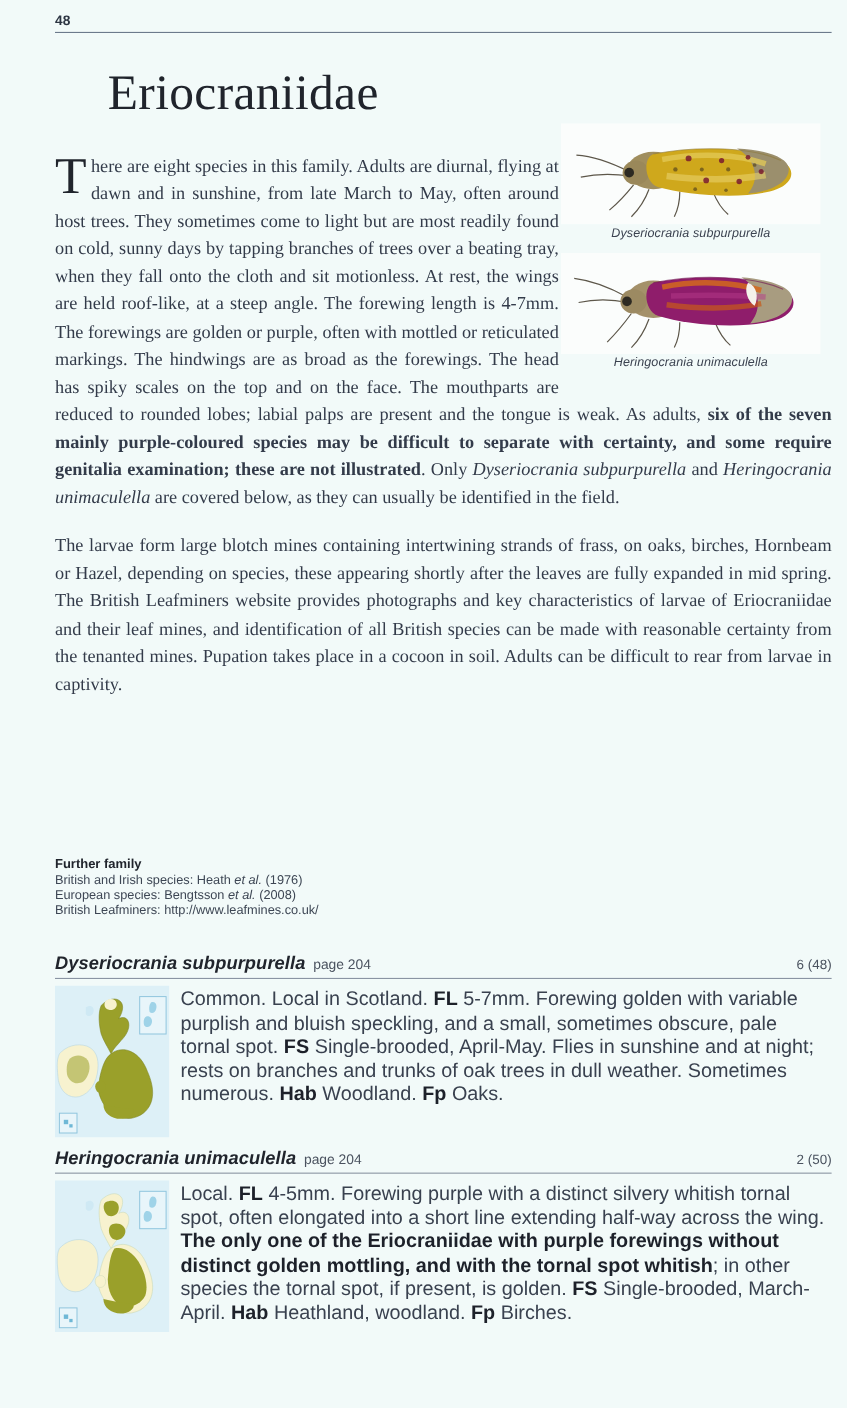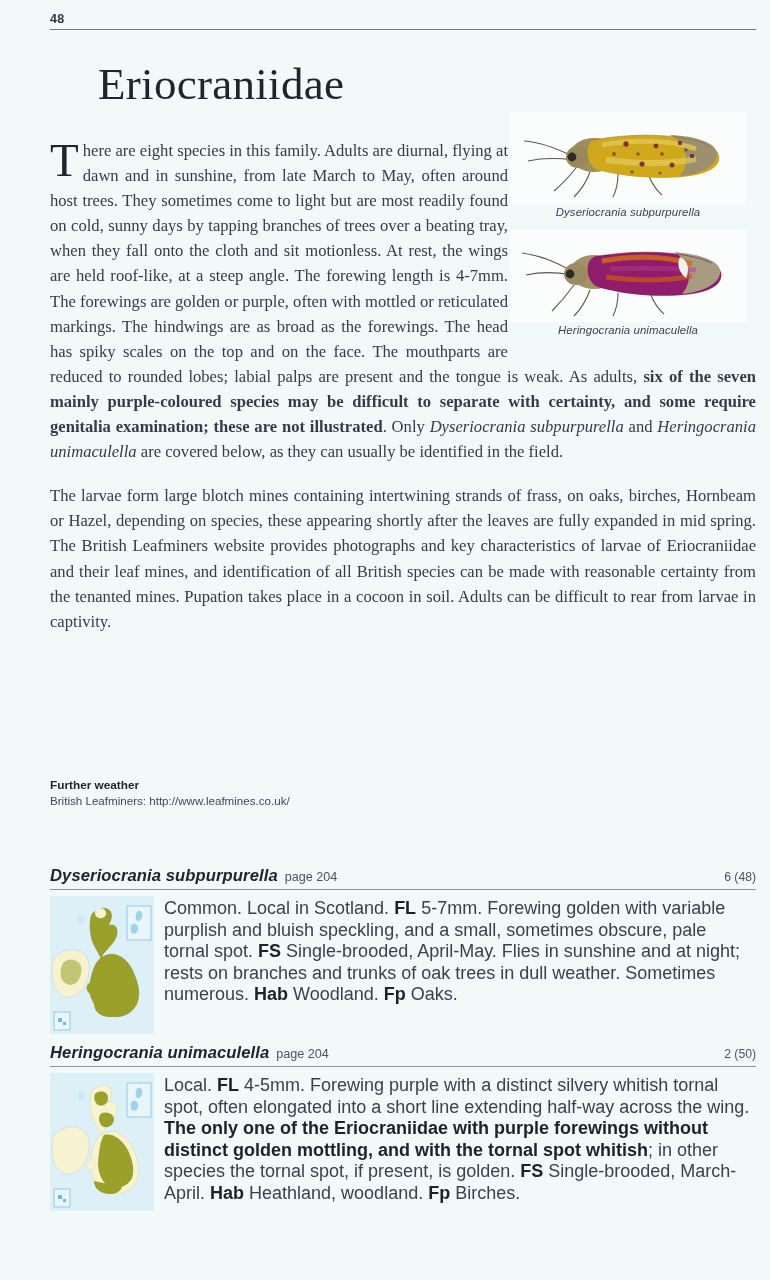--- a/index.html
+++ b/index.html
@@ -265,21 +265,23 @@
 
   <div class="intro">
     <p>
       <span class="wrapshape"></span>
       <span class="dropcap">T</span><span>here are eight species in this family. Adults are diurnal, flying at dawn and in sunshine, from late March to May, often around host trees. They sometimes come to light but are most readily found on cold, sunny days by tapping branches of trees over a beating tray, when they fall onto the cloth and sit motionless. At rest, the wings are held roof-like, at a steep angle. The forewing length is 4-7mm. The forewings are golden or purple, often with mottled or reticulated markings. The hindwings are as broad as the forewings. The head has spiky scales on the top and on the face. The mouthparts are reduced to rounded lobes; labial palps are present and the tongue is weak. As adults, </span><b>six of the seven mainly purple-coloured species may be difficult to separate with certainty, and some require genitalia examination; these are not illustrated</b><span>. Only </span><i>Dyseriocrania subpurpurella</i><span> and </span><i>Heringocrania unimaculella</i><span> are covered below, as they can usually be identified in the field.</span>
     </p>
     <p class="p2">The larvae form large blotch mines containing intertwining strands of frass, on oaks, birches, Hornbeam or Hazel, depending on species, these appearing shortly after the leaves are fully expanded in mid spring. The British Leafminers website provides photographs and key characteristics of larvae of Eriocraniidae and their leaf mines, and identification of all British species can be made with reasonable certainty from the tenanted mines. Pupation takes place in a cocoon in soil. Adults can be difficult to rear from larvae in captivity.</p>
   </div>
 
   <div class="further">
-    <div class="further-head">Further weather</div>
+    <div class="further-head">Further family</div>
+    <div class="further-line">British and Irish species: Heath <i>et al.</i> (1976)</div>
+    <div class="further-line">European species: Bengtsson <i>et al.</i> (2008)</div>
     <div class="further-line">British Leafminers: http://www.leafmines.co.uk/</div>
   </div>
 
   <div class="species sp1">
     <div class="sp-headrow">
       <span class="sp-headleft">
         <span class="sp-name">Dyseriocrania subpurpurella</span>
         <span class="sp-page">page 204</span>
       </span>
       <span class="sp-code">6 (48)</span>

